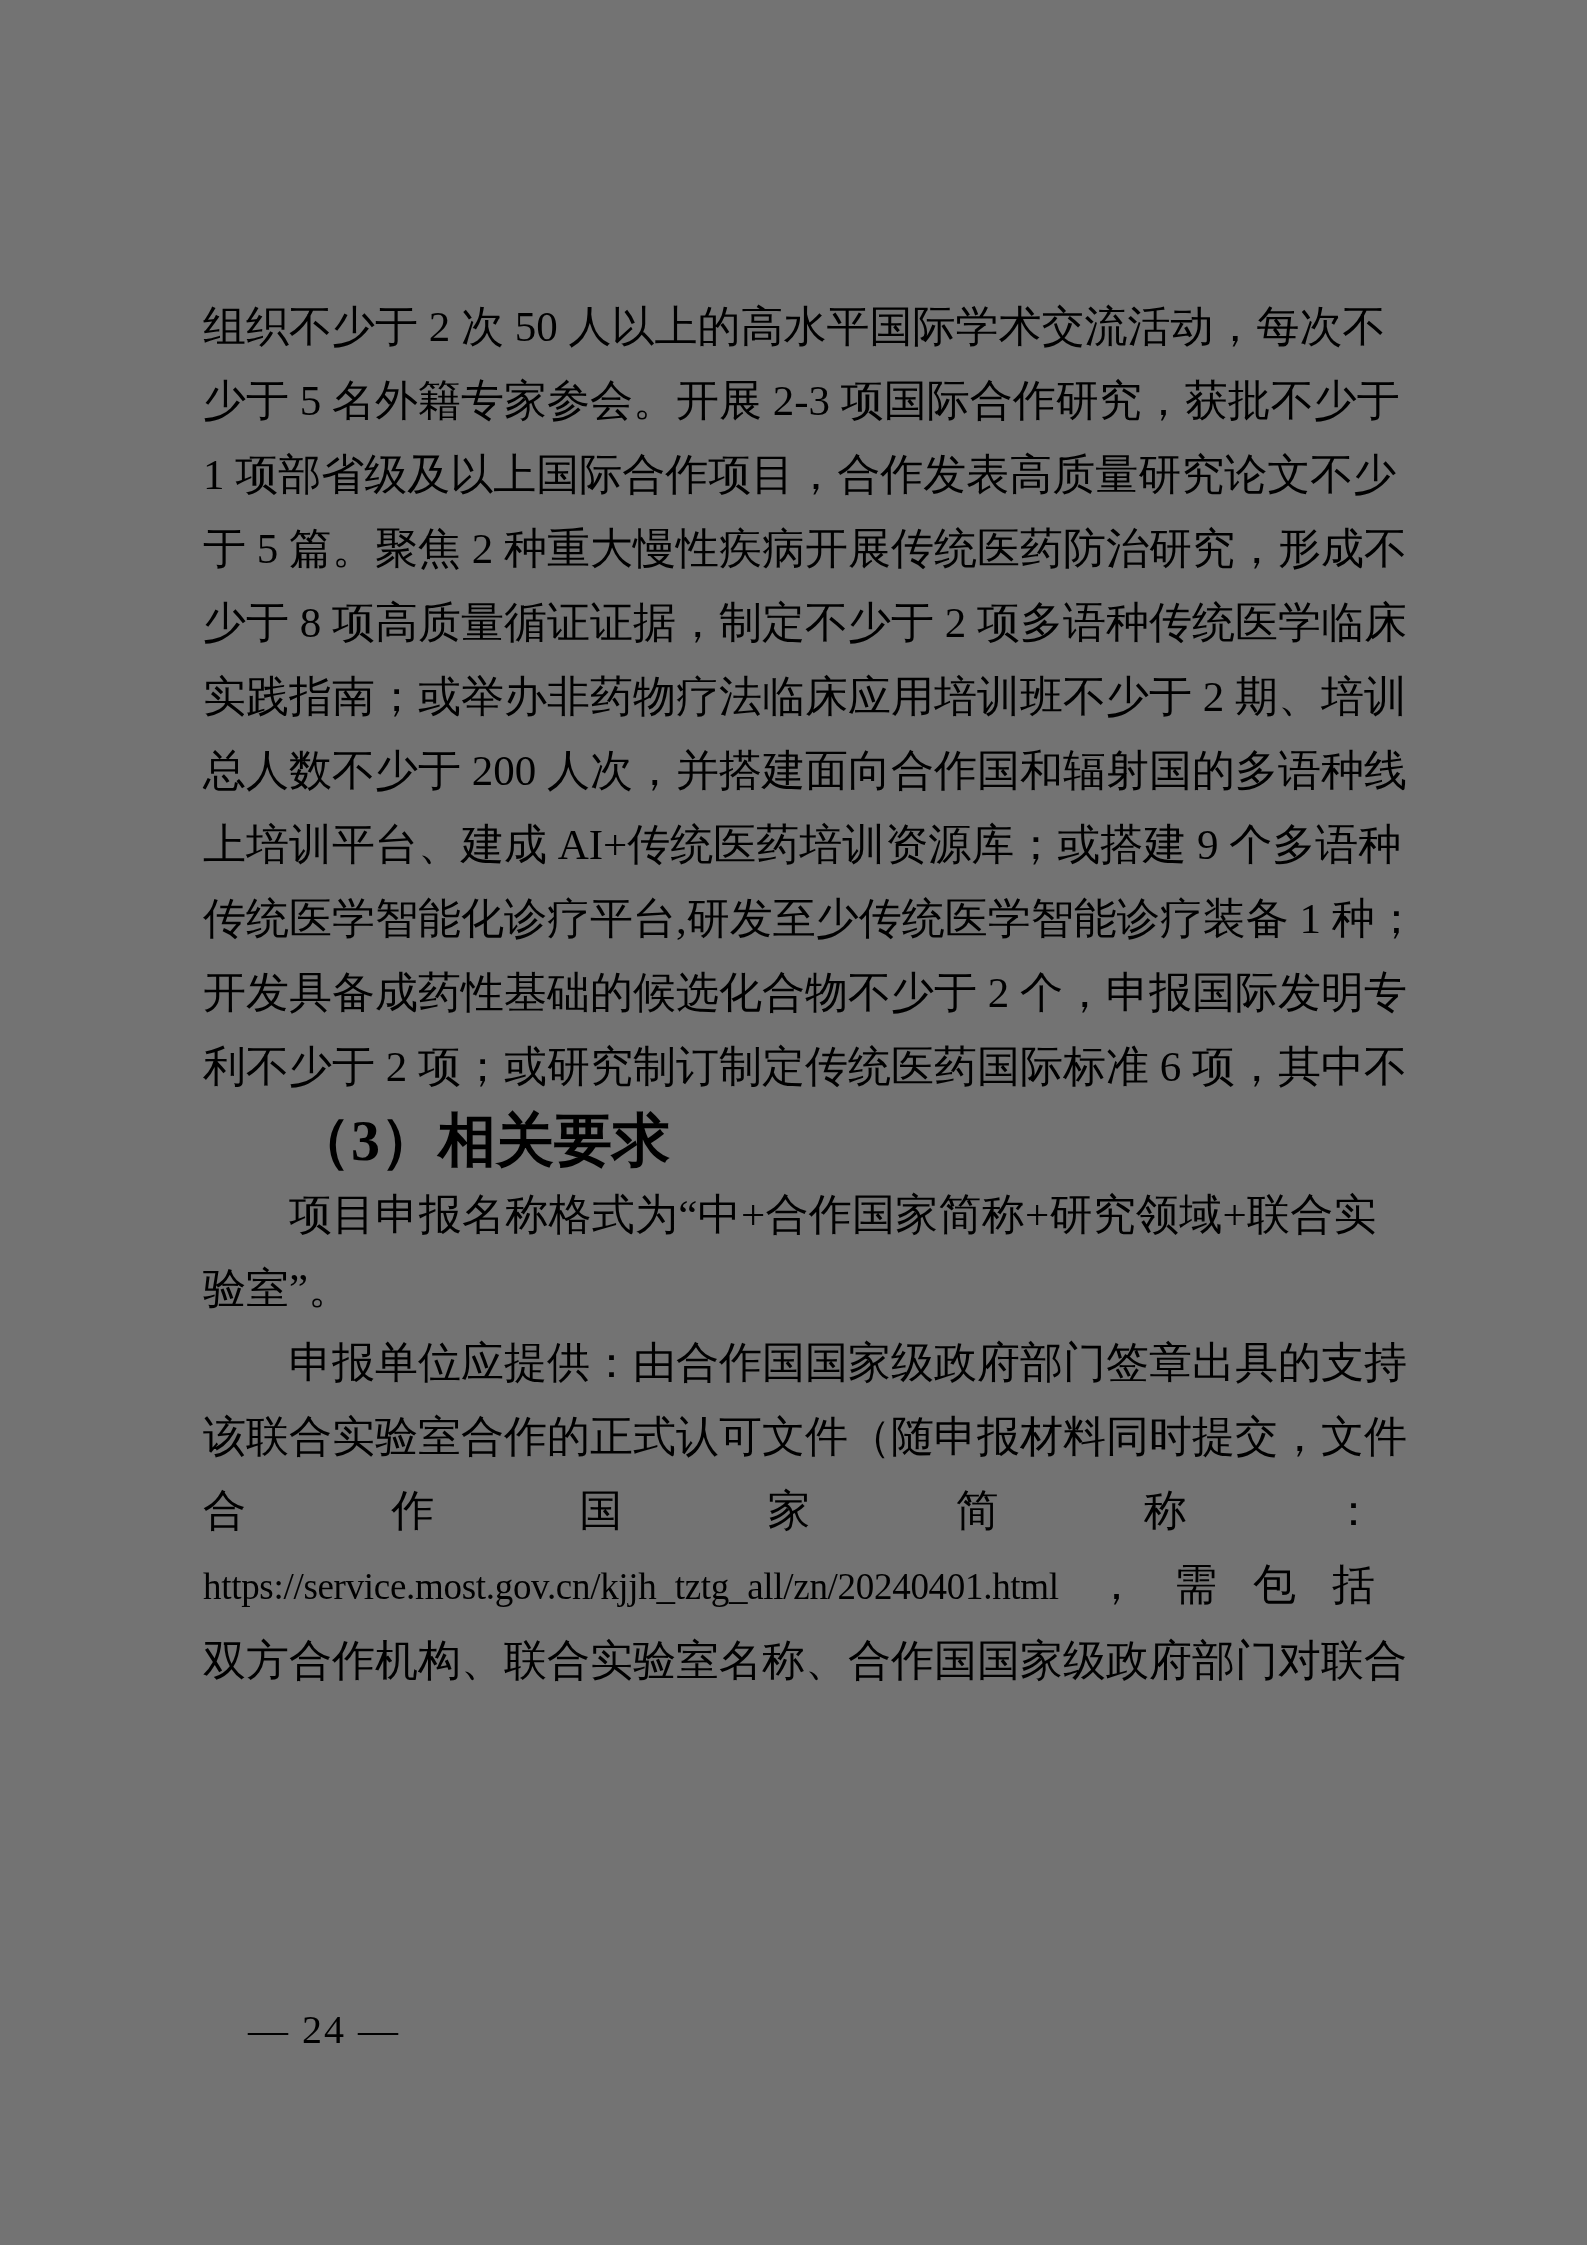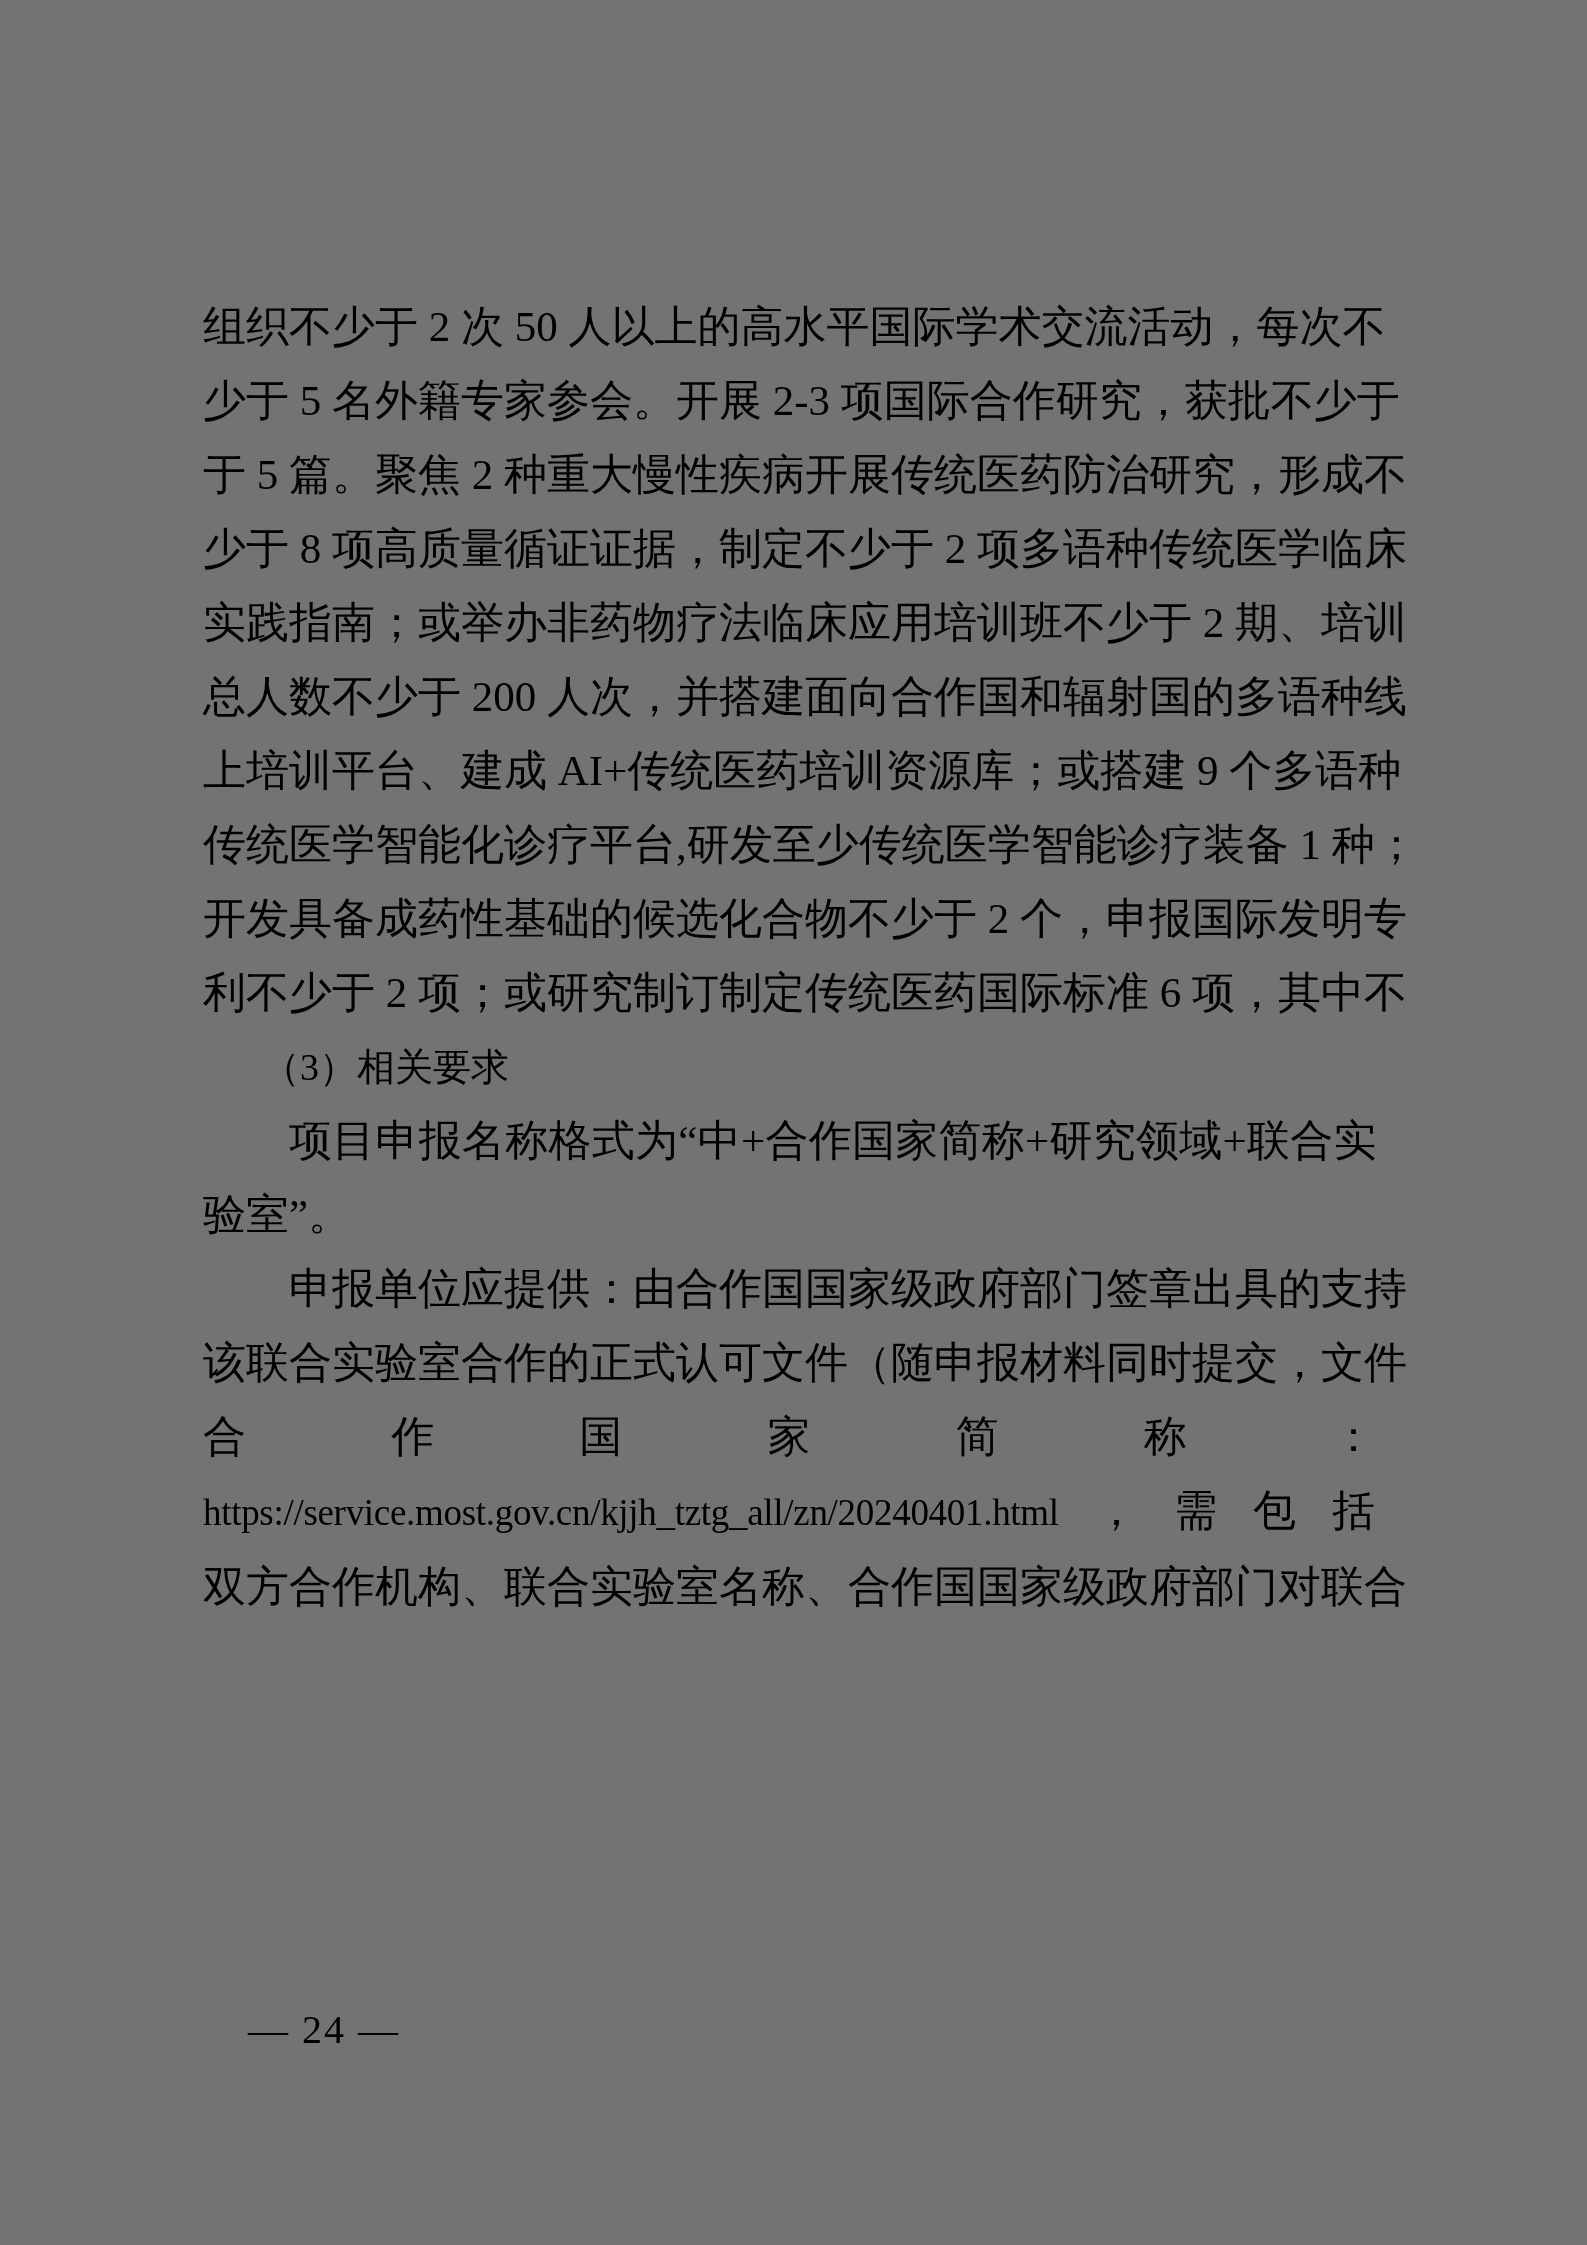--- a/index.html
+++ b/index.html
@@ -29,23 +29,23 @@
   .line-last{
     font-size:43px;
     line-height:74px;
     text-align:left;
     text-align-last:left;
     white-space:nowrap;
   }
   .indent{text-indent:2em;}
   .tight{letter-spacing:-1.5px;}
   .heading{
-    font-size:38px;
+    font-size:58px;
     line-height:74px;
-    font-weight:normal;
+    font-weight:bold;
     text-indent:1.55em;
     text-align:right;
     text-align-last:left;
   }
   .url{
     font-size:37px;
     letter-spacing:-0.3px;
   }
   .footer{
     position:absolute;
@@ -59,20 +59,21 @@
 </style>
 </head>
 <body>
 
 <div class="page">
   <div class="content">
 
     <div>
       <div class="line">组织不少于 2 次 50 人以上的高水平国际学术交流活动，每次不</div>
       <div class="line">少于 5 名外籍专家参会。开展 2-3 项国际合作研究，获批不少于</div>
+      <div class="line">1 项部省级及以上国际合作项目，合作发表高质量研究论文不少</div>
       <div class="line">于 5 篇。聚焦 2 种重大慢性疾病开展传统医药防治研究，形成不</div>
       <div class="line">少于 8 项高质量循证证据，制定不少于 2 项多语种传统医学临床</div>
       <div class="line">实践指南；或举办非药物疗法临床应用培训班不少于 2 期、培训</div>
       <div class="line">总人数不少于 200 人次，并搭建面向合作国和辐射国的多语种线</div>
       <div class="line">上培训平台、建成 AI+传统医药培训资源库；或搭建 9 个多语种</div>
       <div class="line">传统医学智能化诊疗平台,研发至少传统医学智能诊疗装备 1 种；</div>
       <div class="line">开发具备成药性基础的候选化合物不少于 2 个，申报国际发明专</div>
       <div class="line">利不少于 2 项；或研究制订制定传统医药国际标准 6 项，其中不</div>
     </div>
 

